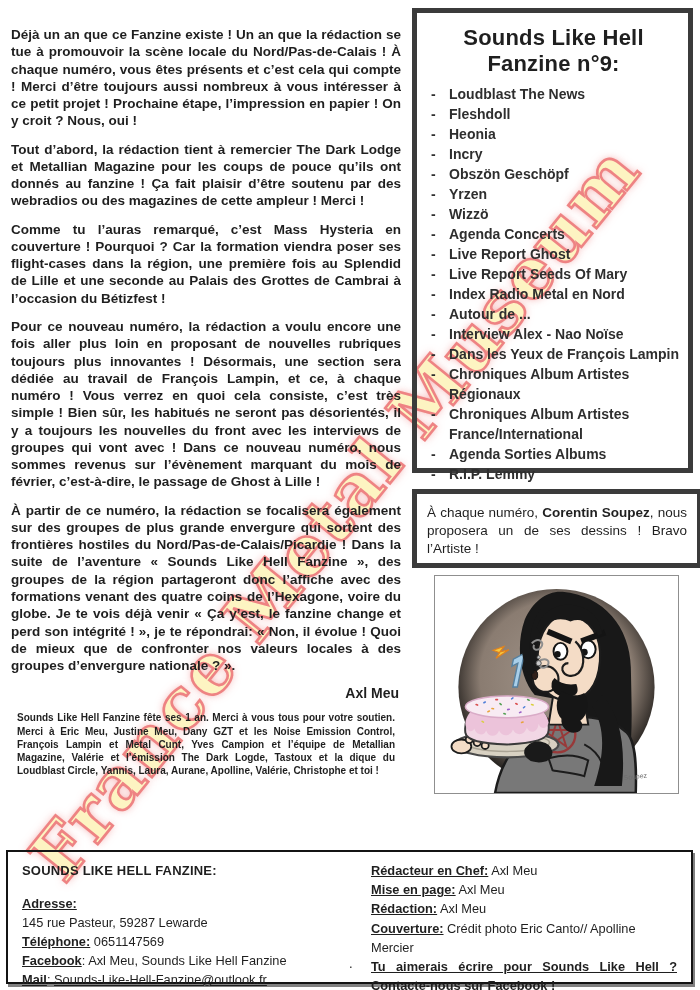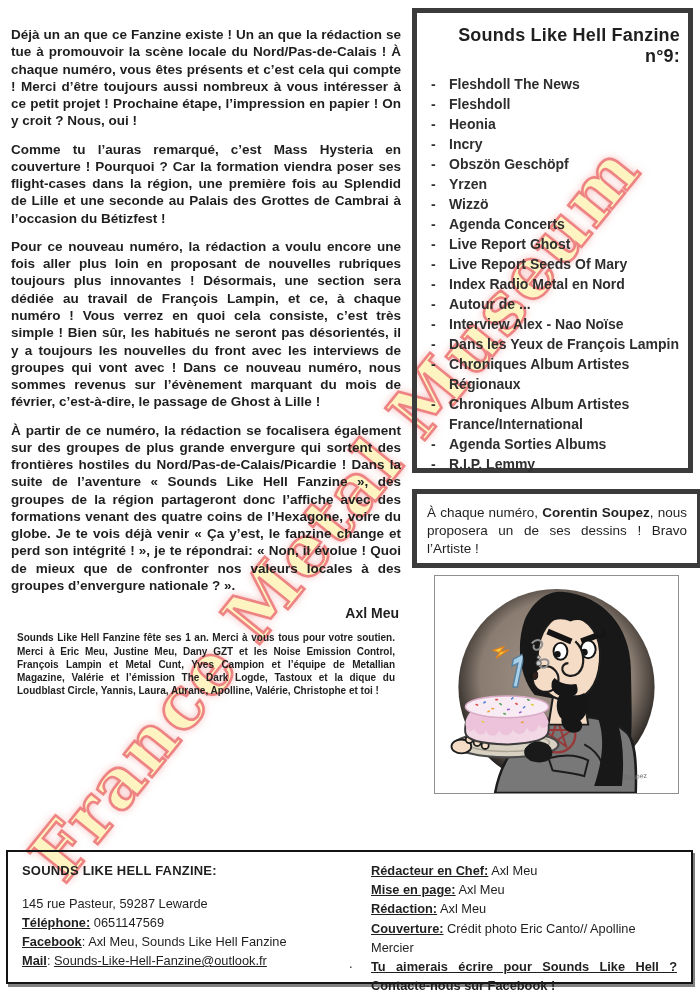--- a/index.html
+++ b/index.html
@@ -20,21 +20,21 @@
   .edito{position:absolute;left:11px;top:26px;width:390px;height:792px;overflow:hidden;z-index:1;}
   .edito-title{font-size:15.5px;font-weight:bold;margin:0 0 10px 0;letter-spacing:.2px;}
   .edito p.body{font-size:13.5px;line-height:1.28;text-align:justify;margin:0 0 11px 0;font-weight:bold;}
   .edito .sig{font-size:14px;font-weight:bold;text-align:right;margin:2px 2px 10px 0;}
   .edito .thanks{font-size:10px;font-weight:bold;line-height:1.33;text-align:justify;margin:6px;}
   
   .contents-box{
     position:absolute;left:412px;top:8px;width:281px;height:465px;z-index:1;
     border:5px solid #3b3b3b;box-sizing:border-box;padding:10px 8px 6px 10px;background:transparent;
   }
-  .contents-title{font-size:18px;font-weight:800;text-align:right;margin:2px 0 7px 0;letter-spacing:.2px;}
+  .contents-title{font-size:22px;font-weight:800;text-align:center;margin:2px 0 7px 0;letter-spacing:.2px;}
   .contents-list{list-style:none;margin:0;padding:0;}
   .contents-list li{position:relative;padding-left:22px;font-size:14px;font-weight:600;line-height:20px;color:#2e2e2e;}
   .contents-list .dash{position:absolute;left:4px;top:0;font-weight:700;}
   .artist-box{
     position:absolute;left:412px;top:489px;width:290px;height:79px;z-index:1;
     border:5px solid #3b3b3b;box-sizing:border-box;padding:10px 10px;background:transparent;
     font-size:13.5px;line-height:1.35;text-align:justify;
   }
   .artist-box b{font-weight:800;}
   .illustration-box{
@@ -59,31 +59,32 @@
 </style>
 </head>
 <body>
 
 <div class="page">
 
   <div class="watermark">France Metal Museum</div>
 
   <div class="edito">
     <p class="body">Déjà un an que ce Fanzine existe ! Un an que la rédaction se tue à promouvoir la scène locale du Nord/Pas-de-Calais ! À chaque numéro, vous êtes présents et c’est cela qui compte ! Merci d’être toujours aussi nombreux à vous intéresser à ce petit projet ! Prochaine étape, l’impression en papier ! On y croit ? Nous, oui !</p>
+    <p class="body">Tout d’abord, la rédaction tient à remercier The Dark Lodge et Metallian Magazine pour les coups de pouce qu’ils ont donnés au fanzine ! Ça fait plaisir d’être soutenu par des webradios ou des magazines de cette ampleur ! Merci !</p>
     <p class="body">Comme tu l’auras remarqué, c’est Mass Hysteria en couverture ! Pourquoi ? Car la formation viendra poser ses flight-cases dans la région, une première fois au Splendid de Lille et une seconde au Palais des Grottes de Cambrai à l’occasion du Bétizfest !</p>
     <p class="body">Pour ce nouveau numéro, la rédaction a voulu encore une fois aller plus loin en proposant de nouvelles rubriques toujours plus innovantes ! Désormais, une section sera dédiée au travail de François Lampin, et ce, à chaque numéro ! Vous verrez en quoi cela consiste, c’est très simple ! Bien sûr, les habitués ne seront pas désorientés, il y a toujours les nouvelles du front avec les interviews de groupes qui vont avec ! Dans ce nouveau numéro, nous sommes revenus sur l’évènement marquant du mois de février, c’est-à-dire, le passage de Ghost à Lille !</p>
     <p class="body">À partir de ce numéro, la rédaction se focalisera également sur des groupes de plus grande envergure qui sortent des frontières hostiles du Nord/Pas-de-Calais/Picardie ! Dans la suite de l’aventure « Sounds Like Hell Fanzine », des groupes de la région partageront donc l’affiche avec des formations venant des quatre coins de l’Hexagone, voire du globe. Je te vois déjà venir « Ça y’est, le fanzine change et perd son intégrité ! », je te répondrai: « Non, il évolue ! Quoi de mieux que de confronter nos valeurs locales à des groupes d’envergure nationale ? ».</p>
     <p class="sig">Axl Meu</p>
     <p class="thanks">Sounds Like Hell Fanzine fête ses 1 an. Merci à vous tous pour votre soutien. Merci à Eric Meu, Justine Meu, Dany GZT et les Noise Emission Control, François Lampin et Metal Cunt, Yves Campion et l’équipe de Metallian Magazine, Valérie et l’émission The Dark Logde, Tastoux et la dique du Loudblast Circle, Yannis, Laura, Aurane, Apolline, Valérie, Christophe et toi !</p>
   </div>
 
   <div class="contents-box">
     <div class="contents-title">Sounds Like Hell Fanzine n°9:</div>
     <ul class="contents-list">
-      <li><span class="dash">-</span><span>Fleshdoll The News</span></li>
+      <li><span class="dash">-</span><span>Loudblast The News</span></li>
       <li><span class="dash">-</span><span>Fleshdoll</span></li>
       <li><span class="dash">-</span><span>Heonia</span></li>
       <li><span class="dash">-</span><span>Incry</span></li>
       <li><span class="dash">-</span><span>Obszön Geschöpf</span></li>
       <li><span class="dash">-</span><span>Yrzen</span></li>
       <li><span class="dash">-</span><span>Wizzö</span></li>
       <li><span class="dash">-</span><span>Agenda Concerts</span></li>
       <li><span class="dash">-</span><span>Live Report Ghost</span></li>
       <li><span class="dash">-</span><span>Live Report Seeds Of Mary</span></li>
       <li><span class="dash">-</span><span>Index Radio Metal en Nord</span></li>
@@ -197,20 +198,21 @@
       </g>
       <path fill="#181818" d="M106,34 C94,48 92,76 100,98 L94,100 C84,80 84,50 98,34 Z"></path>
       <path fill="#181818" d="M102,52 C108,34 126,26 142,30 C158,33 166,44 168,58 L164,60 C158,46 146,42 136,46 C124,40 110,46 106,58 Z"></path>
       <text x="190" y="206" font-size="7" fill="#6f6f6f" transform="rotate(-6 190 206)" font-family="Liberation Sans, sans-serif">Soupez</text>
     </svg>
   </div>
 
   <div class="footer-box">
     <div class="footer-left">
       <div class="f-title">SOUNDS LIKE HELL FANZINE:</div>
+      <div><span class="lbl">Adresse:</span></div>
       <div>145 rue Pasteur, 59287 Lewarde</div>
       <div><span class="lbl">Téléphone:</span><span> 0651147569</span></div>
       <div><span class="lbl">Facebook</span><span>: </span><span>Axl Meu, Sounds Like Hell Fanzine</span></div>
       <div><span class="lbl">Mail</span><span>: </span><span class="u">Sounds-Like-Hell-Fanzine@outlook.fr</span></div>
     </div>
     <div class="footer-right">
       <div><span class="lbl">Rédacteur en Chef:</span><span> Axl Meu</span></div>
       <div><span class="lbl">Mise en page:</span><span> Axl Meu</span></div>
       <div><span class="lbl">Rédaction:</span><span> Axl Meu</span></div>
       <div><span class="lbl">Couverture:</span><span> Crédit photo Eric Canto// Apolline Mercier</span></div>

